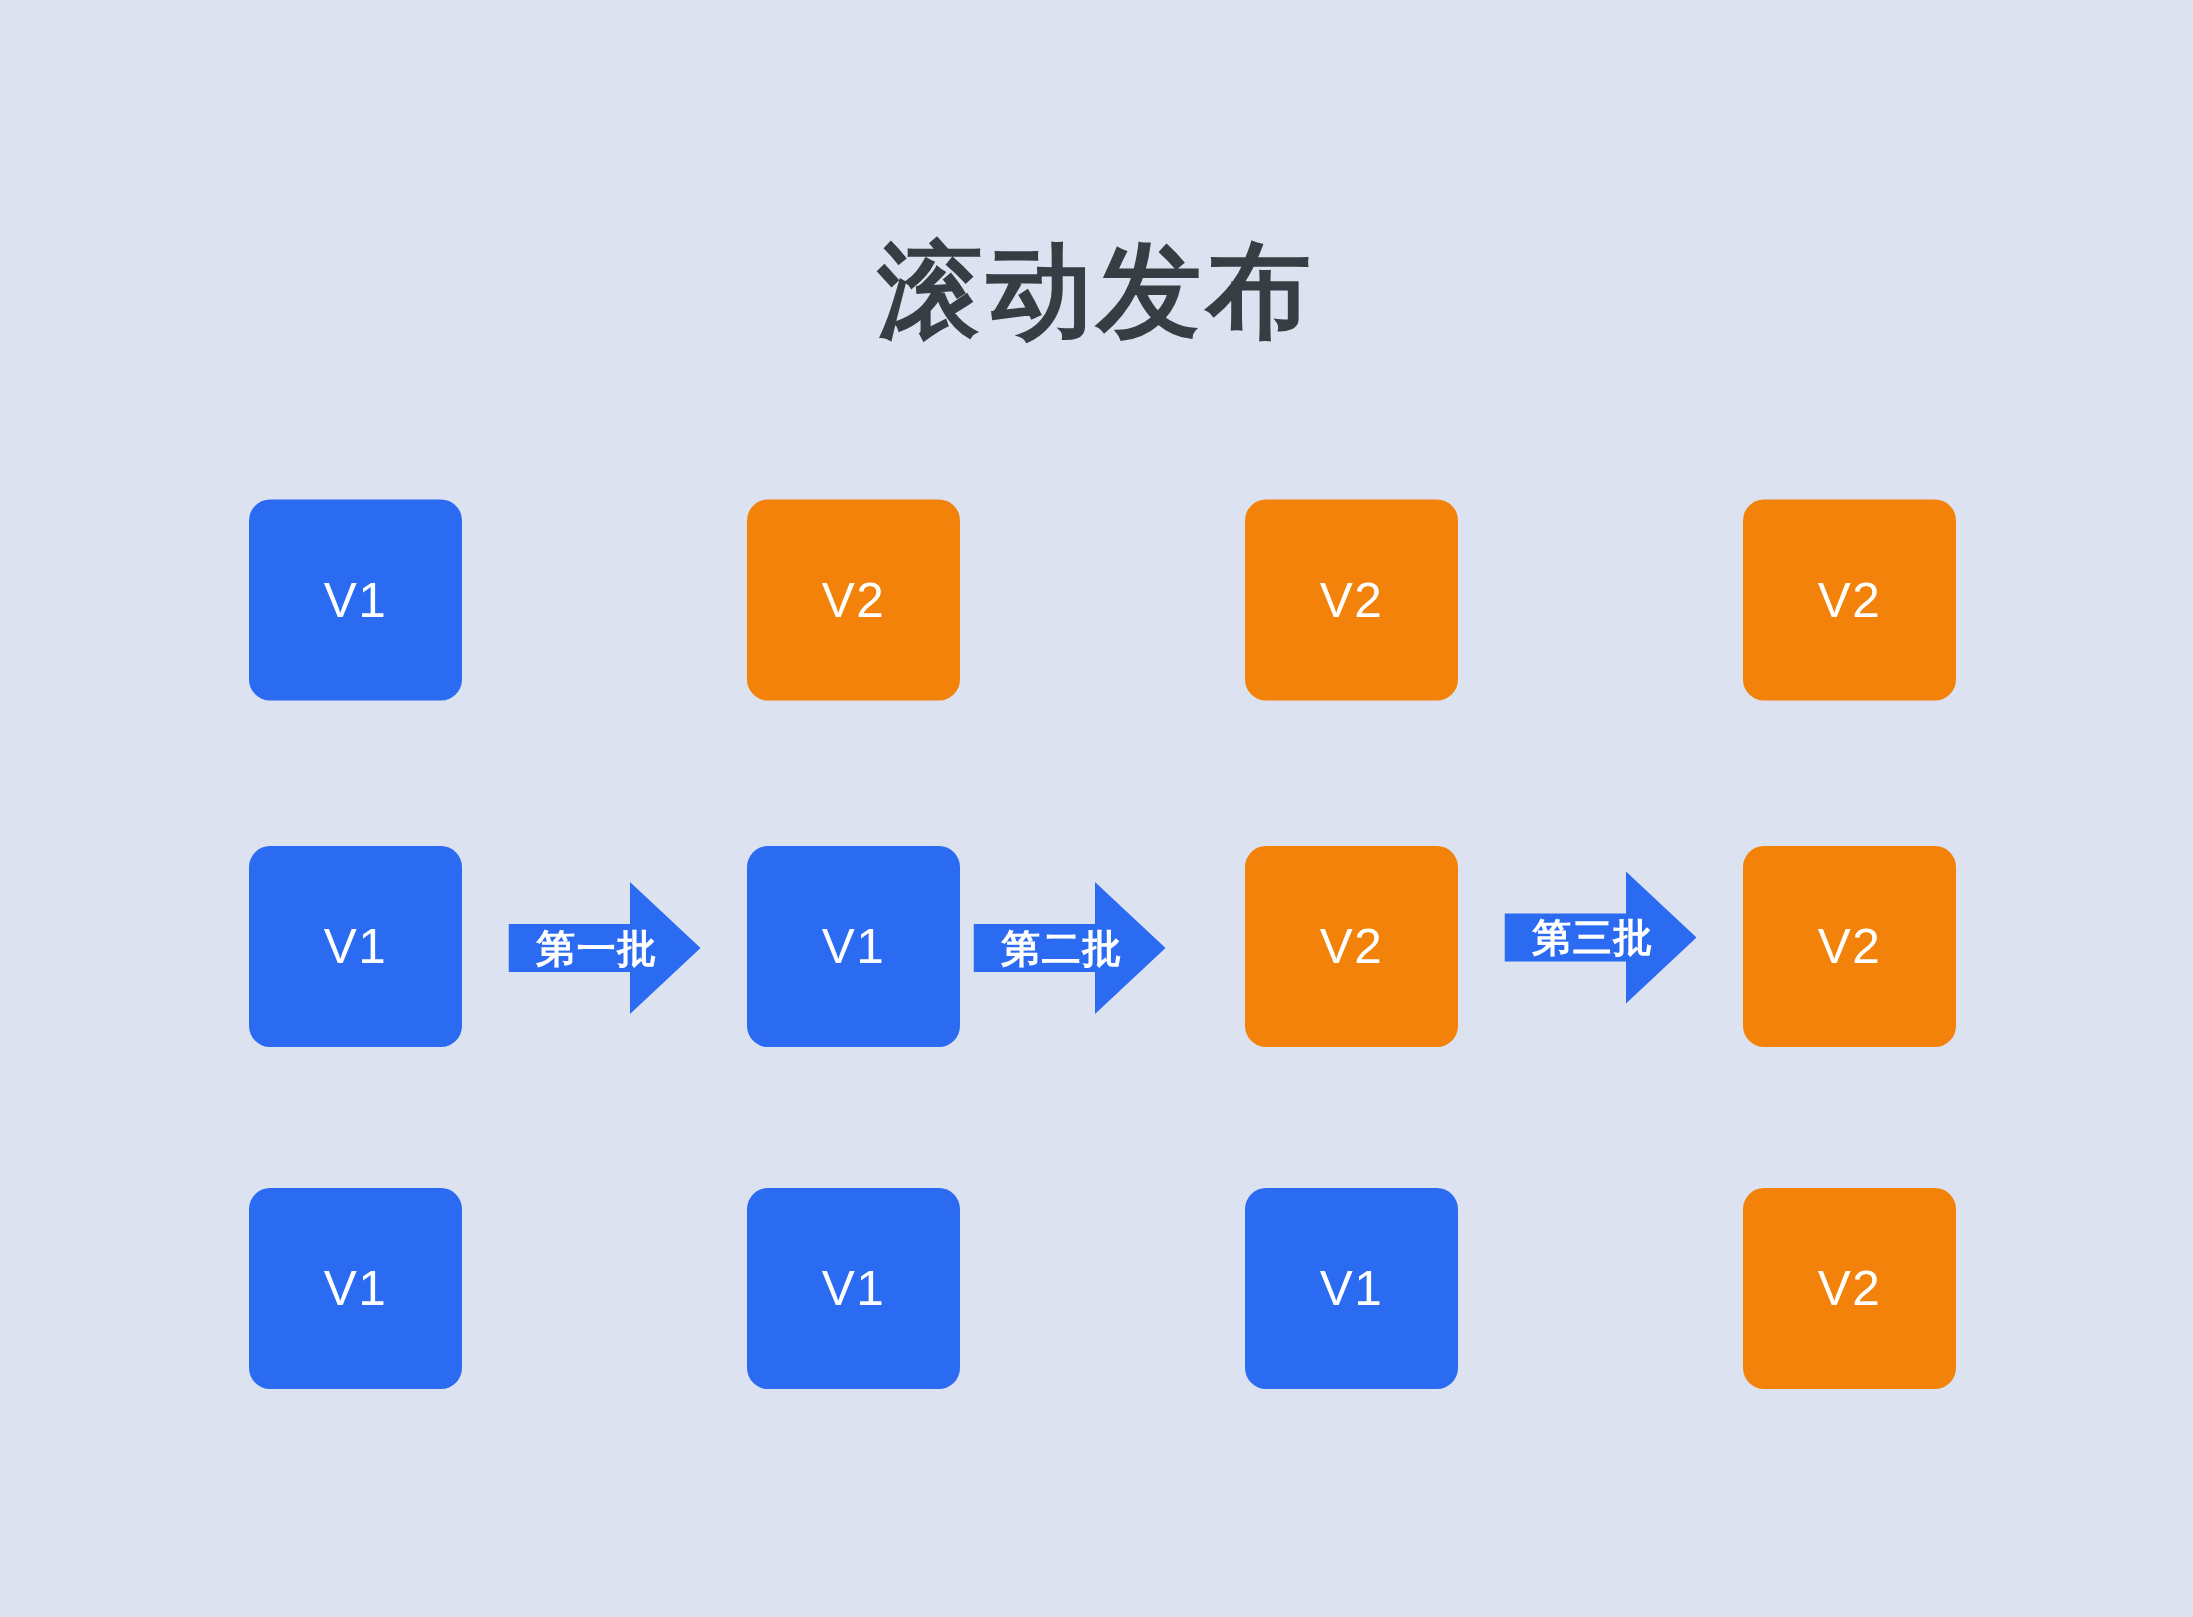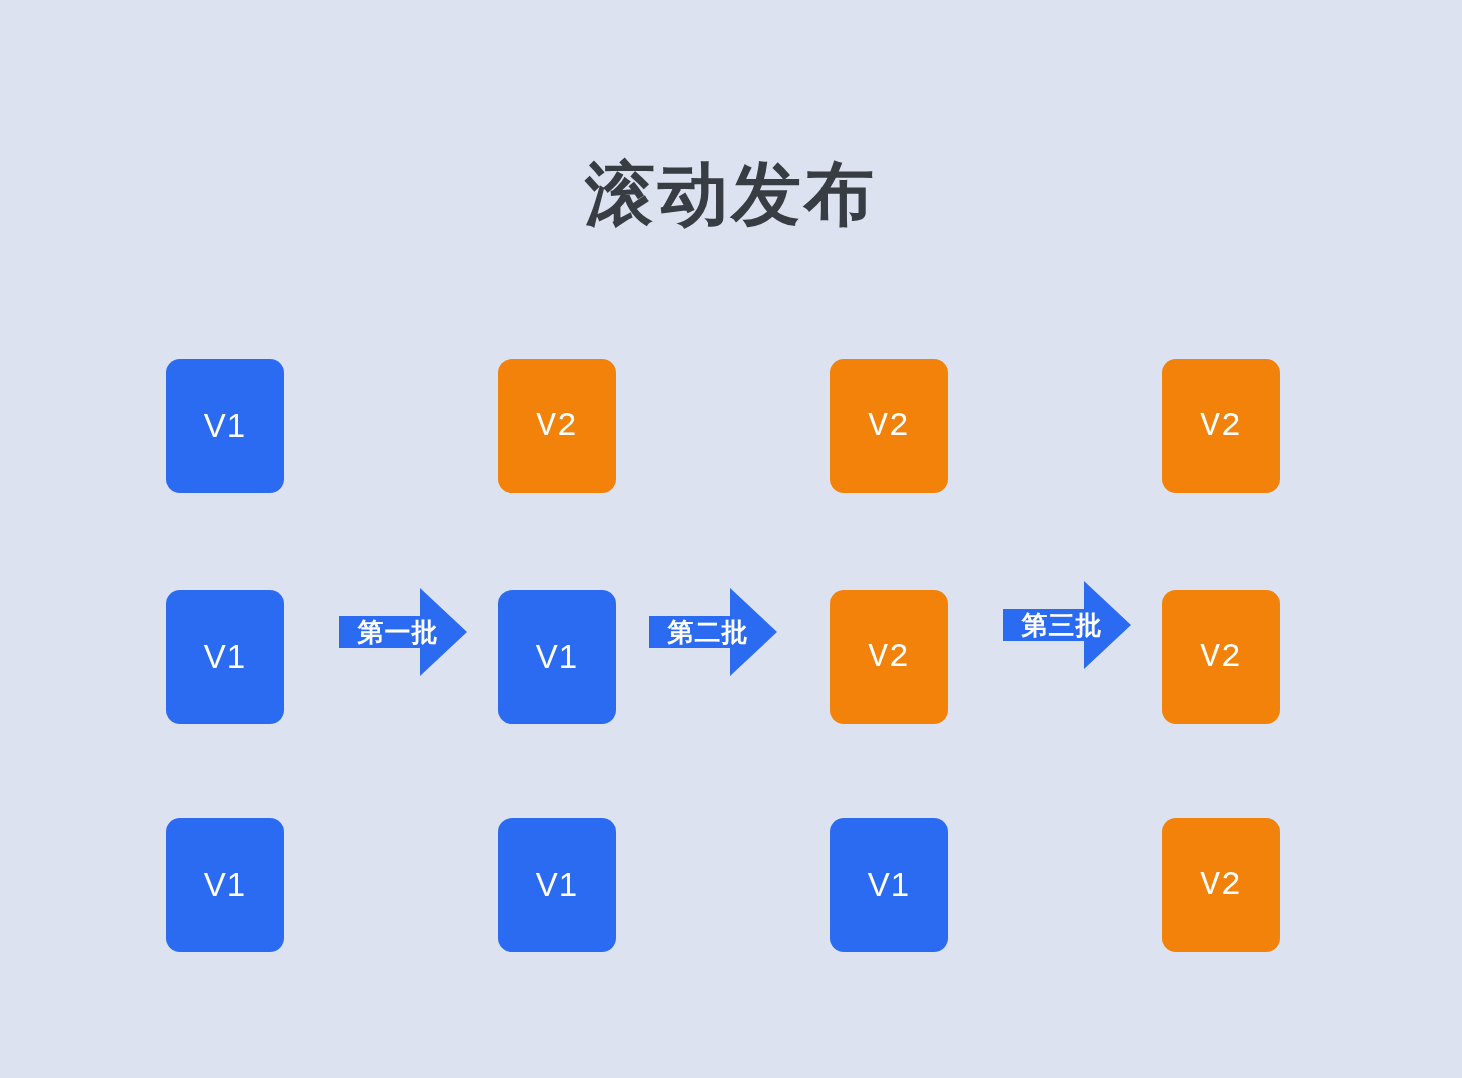--- a/index.html
+++ b/index.html
@@ -25,30 +25,29 @@
     width: 100%;
     margin: 0;
     text-align: center;
     font-size: 70px;
     font-weight: 700;
     letter-spacing: 3px;
     color: var(--title-color, #383d44);
   }
   .node {
     position: absolute;
-    width: 118px;
+    width: 142px;
     height: 134px;
     border-radius: 14px;
     display: flex;
     align-items: center;
     justify-content: center;
-    margin-top: 26px;
   }
   .node.v1 { background: var(--v1-fill, #2b6bf2); }
-  .node.v2 { background: var(--v2-fill, #f28209); font-family: Liberation Mono, monospace; }
+  .node.v2 { background: var(--v2-fill, #f28209); }
   .node-label {
     color: var(--node-label-color, #ffffff);
     font-size: 33px;
     font-weight: 400;
     letter-spacing: 1px;
   }
   .arrow {
     position: absolute;
     width: 128px;
     height: 88px;

